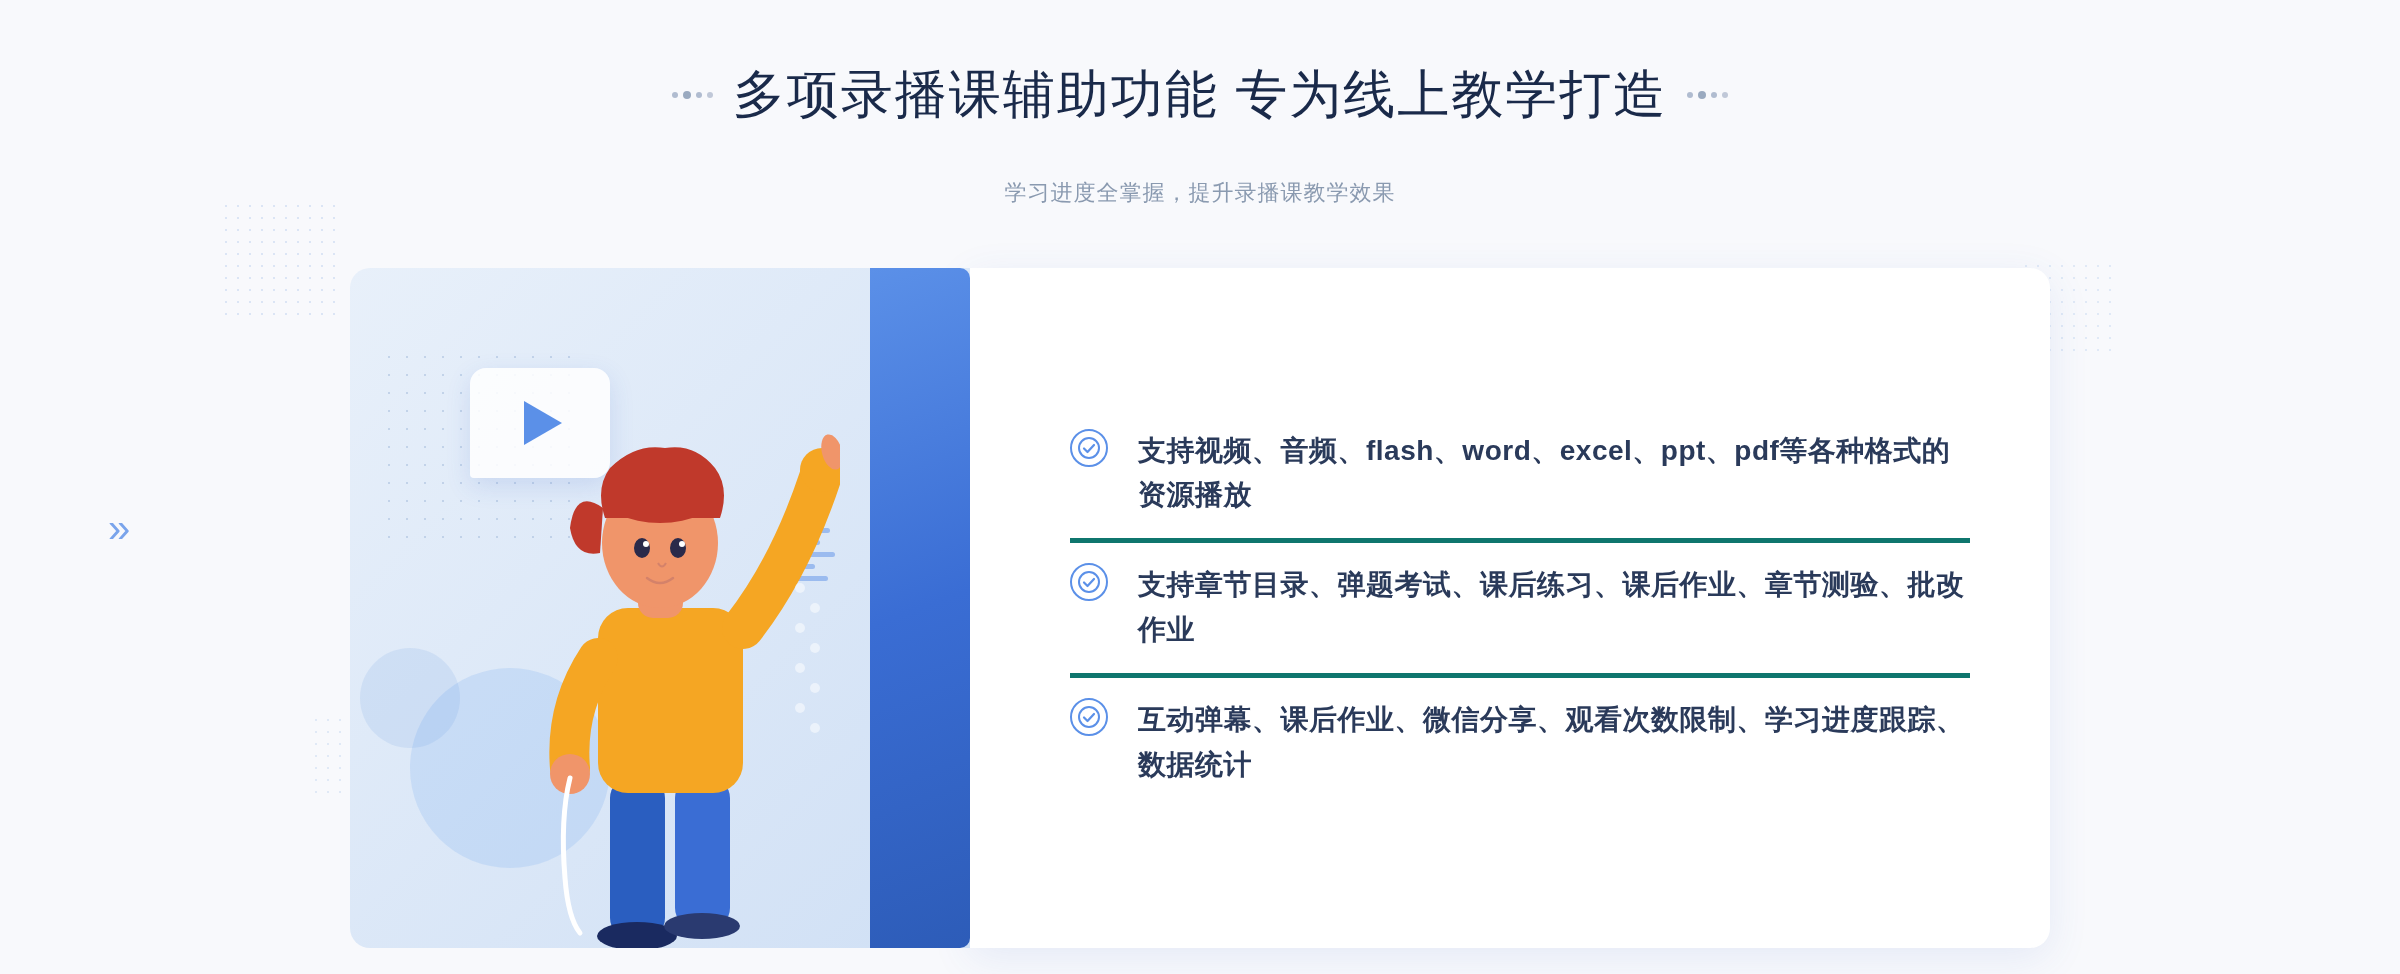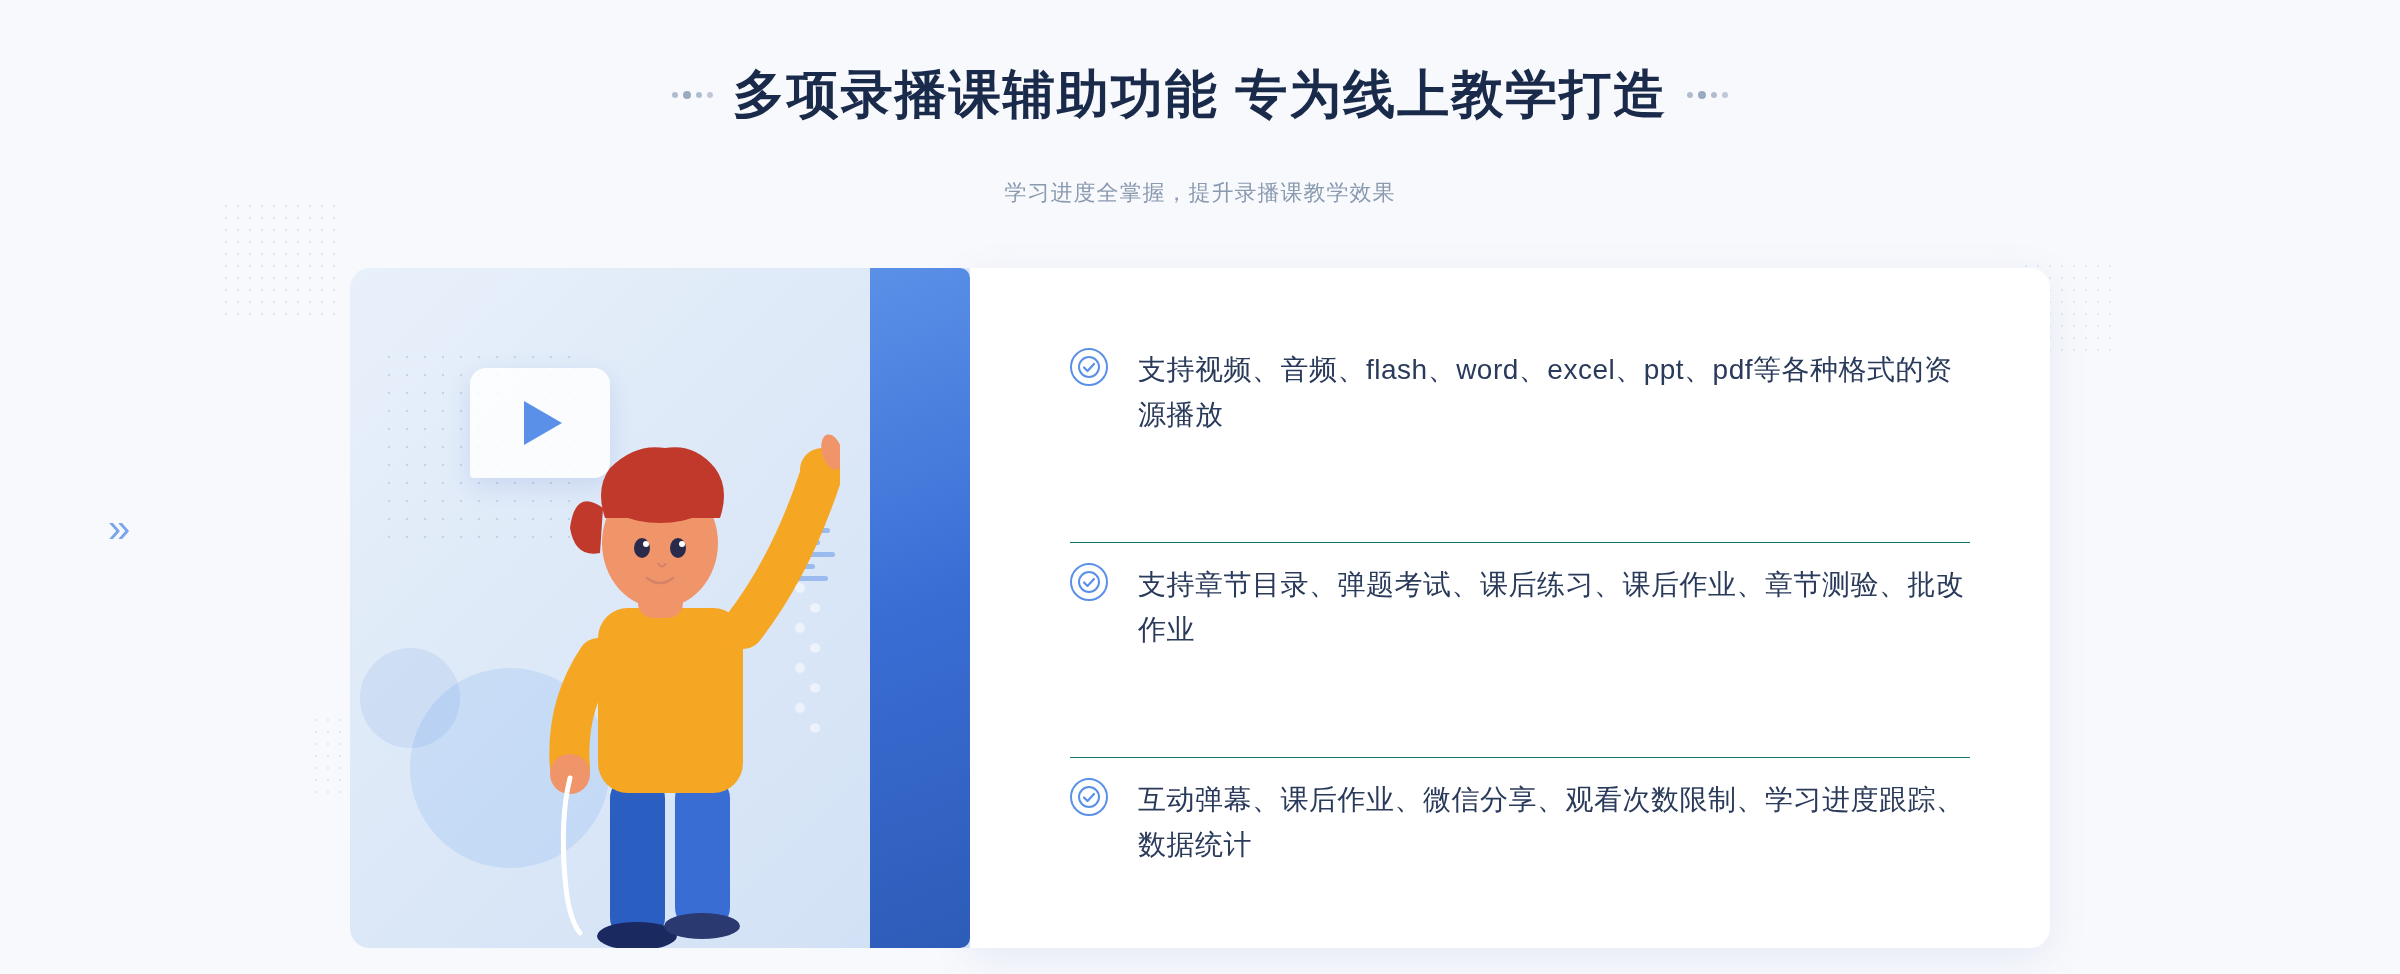--- a/index.html
+++ b/index.html
@@ -91,21 +91,21 @@
       display: inline-block;
     }
 
     .header-dots span:nth-child(1) { background: #b0bcd0; }
     .header-dots span:nth-child(2) { background: #9aaac0; width: 8px; height: 8px; }
     .header-dots span:nth-child(3) { background: #b0bcd0; }
     .header-dots span:nth-child(4) { background: #c0c8d8; }
 
     .main-title {
       font-size: 52px;
-      font-weight: 700;
+      font-weight: 400;
       color: #1a2a4a;
       letter-spacing: 2px;
     }
 
     .sub-title {
       font-size: 22px;
       color: #8a9ab0;
       letter-spacing: 1px;
       margin-top: 48px;
     }
@@ -231,33 +231,34 @@
     }
 
     
     .right-panel {
       flex: 1;
       background: #ffffff;
       border-radius: 0 20px 20px 0;
       padding: 60px 80px 60px 100px;
       display: flex;
       flex-direction: column;
-      justify-content: space-between;
+      justify-content: center;
       box-shadow: 0 10px 40px rgba(60,100,200,0.10);
+      font-weight: bold;
     }
 
     .feature-item {
       display: flex;
       align-items: flex-start;
       gap: 30px;
       padding: 20px 0;
     }
 
     .feature-item + .feature-item {
-      border-top: 1px solid #0f766e;
+      border-top: 5px solid #0f766e;
     }
 
     .check-circle {
       width: 38px;
       height: 38px;
       border-radius: 50%;
       border: 2.5px solid #5b90e8;
       display: flex;
       align-items: center;
       justify-content: center;

